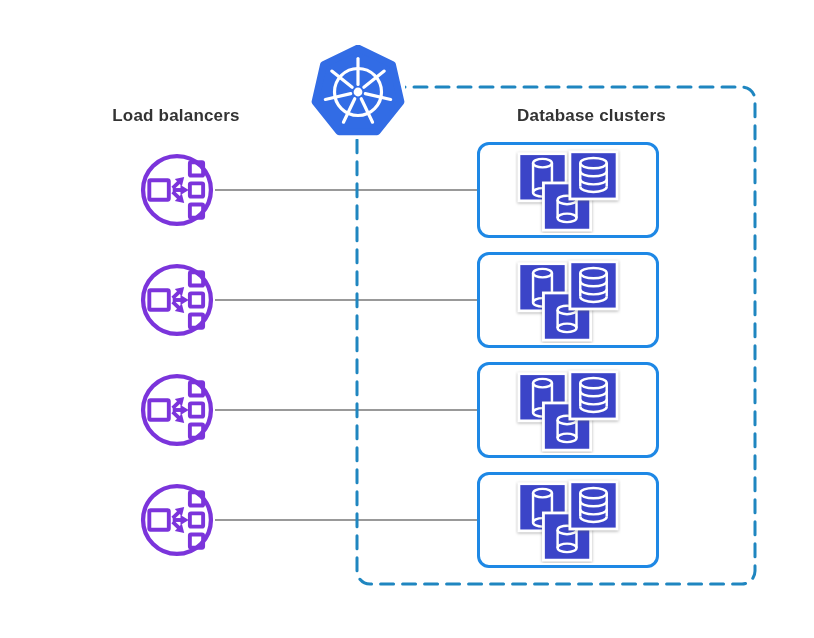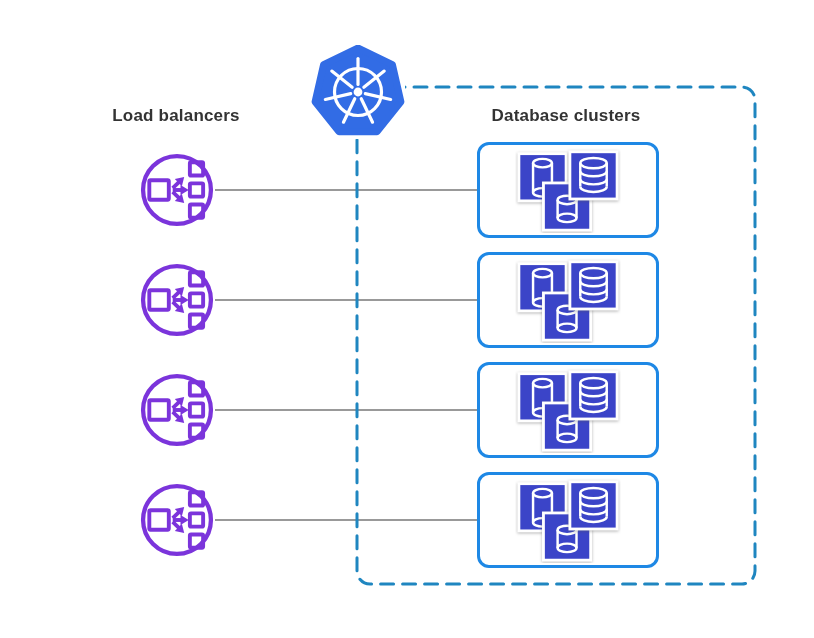--- a/index.html
+++ b/index.html
@@ -18,21 +18,21 @@
     position:relative;width:814px;height:638px;
     background:var(--background);overflow:hidden;padding-left:16px;
   }
   .base-layer{position:absolute;left:0;top:0;}
   .diagram-label{
     position:absolute;top:106px;width:200px;text-align:center;
     font-size:17px;font-weight:700;color:var(--label-text);
     letter-spacing:.2px;white-space:nowrap;
   }
   .label-left{left:76px;}
-  .label-right{left:466px;}
+  .label-right{left:466px;text-align:right;}
   .lb-icon{position:absolute;left:138px;width:78px;height:78px;}
   .lb-1{top:151px;} .lb-2{top:261px;} .lb-3{top:371px;} .lb-4{top:481px;}
   .cluster-box{
     position:absolute;left:477px;width:182px;height:96px;
     box-sizing:border-box;background:#fff;
     border:3px solid var(--cluster-border-blue);border-radius:12px;
     display:flex;align-items:center;justify-content:center;
   }
   .cb-1{top:142px;} .cb-2{top:252px;} .cb-3{top:362px;} .cb-4{top:472px;}
   .k8s-logo{position:absolute;left:311px;top:45px;width:94px;height:94px;}

